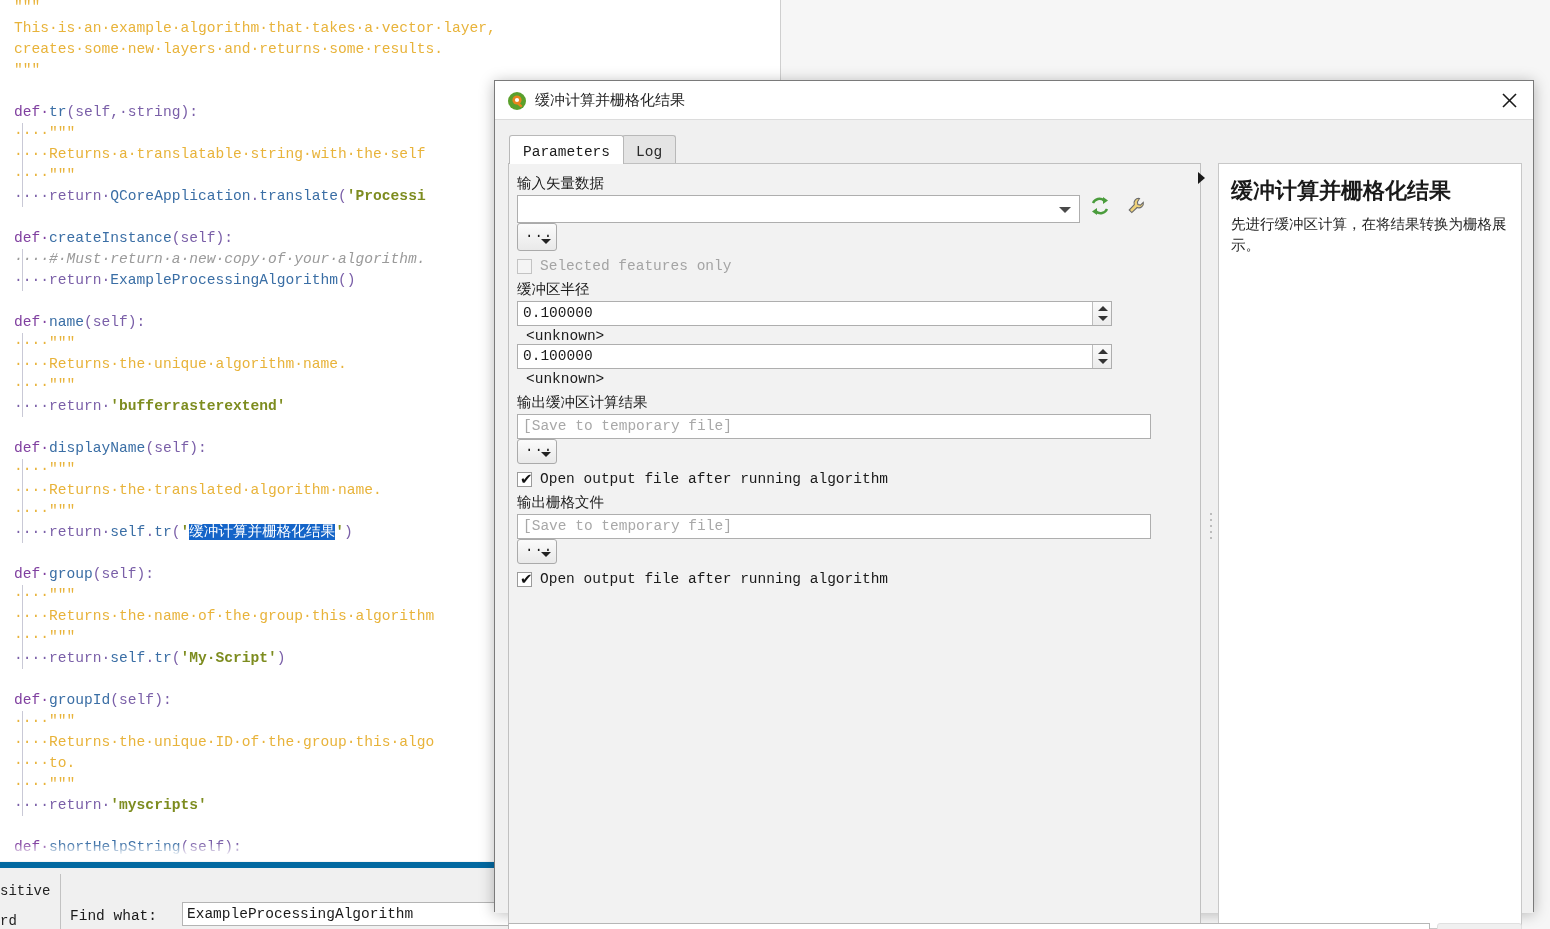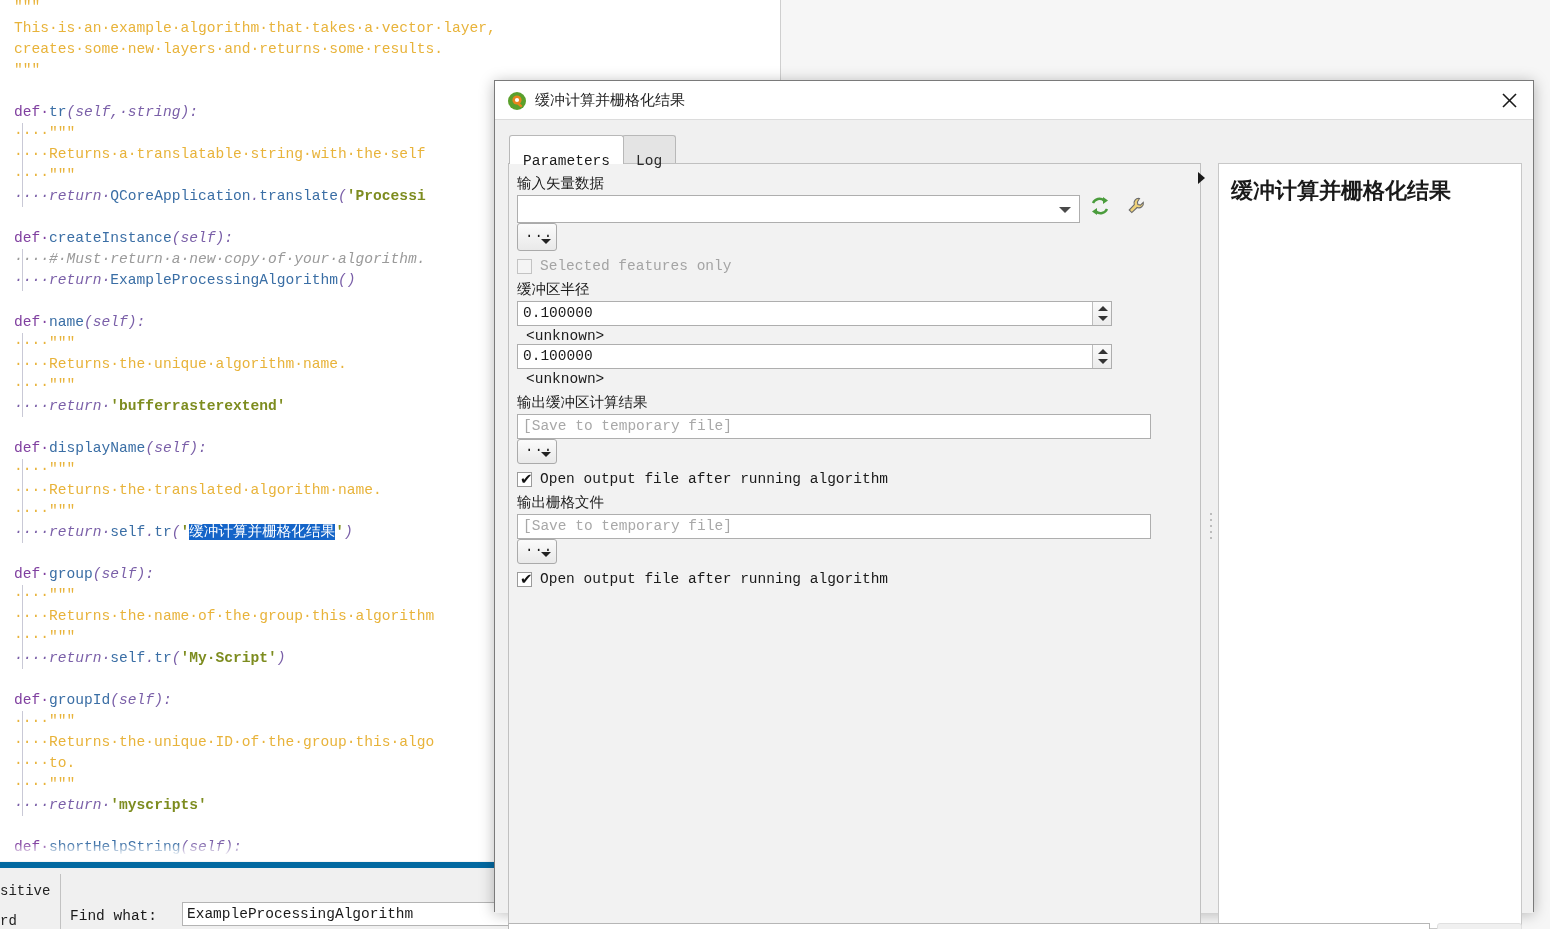--- a/index.html
+++ b/index.html
@@ -23,21 +23,21 @@
     font-family: "Liberation Mono", "DejaVu Sans Mono", monospace;
     font-size: 14.6px; line-height: 21px;
     white-space: pre; color: #303030;
   }
   .code .ln { display:block; height:21px; }
   .kw      { color: #8040a0; }       
   .fn      { color: #3a6ea5; }       
   .doc     { color: #e8b33a; }       
   .str     { color: #7d8c1f; font-weight: bold; }  
   .cmt     { color: #9a9a9a; font-style: italic; } 
-  .pun     { color: #7a5fa8; font-style: italic; }
+  .pun     { color: #7a5fa8; }
   .plain   { color: #3a6ea5; }
   .sel     { background: #1464c8; color: #ffffff; }
   .indentguide {
     position:absolute; width:1px; background:#c9c9d6;
   }
 
   
   #editor-fade {
     position:absolute; left:0; bottom:0; width:781px; height:18px;
     background: linear-gradient(to bottom, rgba(255,255,255,0), #ffffff 70%);
@@ -88,21 +88,21 @@
   }
   #close-btn svg { display:block; }
 
   #dlg-body { position:absolute; left:0; top:39px; width:100%; height:793px; background:#f0f0f0; }
 
   
   #tabstrip { position:absolute; left:14px; top:15px; height:28px; }
   .tab {
     position:absolute; top:0; height:28px; line-height:27px;
     font-family:"Liberation Mono", monospace; font-size:14.5px; color:#1a1a1a;
-    padding: 12px 13px; border:1px solid #b8b8b8; border-bottom:none;
+    padding: 3px 13px; border:1px solid #b8b8b8; border-bottom:none;
     border-radius: 3px 3px 0 0; cursor:default;
   }
   .tab.active { background:#ffffff; border-color:#b8b8b8; z-index:3; height:29px; }
   .tab.inactive { background:#e4e4e4; color:#2a2a2a; z-index:2; }
 
   
   #param-panel {
     position:absolute; left:13px; top:43px; width:693px; height:766px;
     background:#f2f2f2; border:1px solid #c0c0c0;
   }
@@ -397,20 +397,21 @@
           <i></i>
             <i></i>
             <i></i>
             <i></i>
             <i></i>
         </div>
       </div>
 
       <div id="help-panel">
         <div id="help-title">缓冲计算并栅格化结果</div>
+        <div id="help-body">先进行缓冲区计算，在将结果转换为栅格展示。</div>
       </div>
 
       <div id="progress-wrap">
         <div id="progress-text">0%</div>
       </div>
       <div id="cancel-btn">Cancel</div>
 
     </div>
   </div>
 </div>

